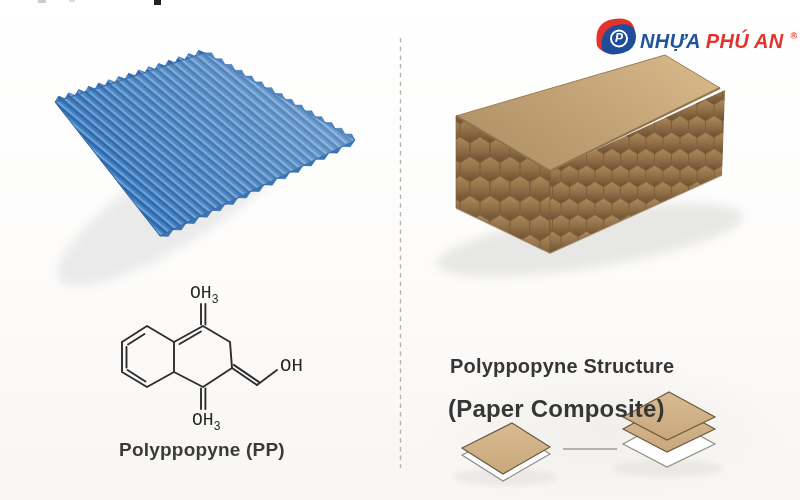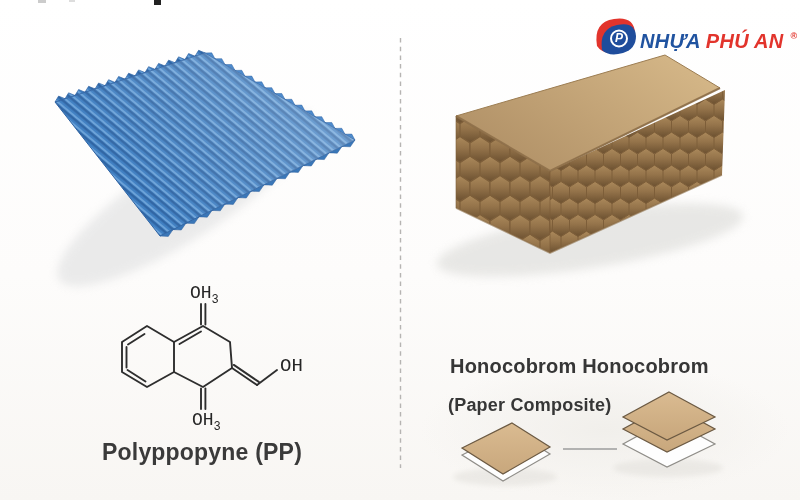--- a/index.html
+++ b/index.html
@@ -18,25 +18,25 @@
   .logo-reg{color:#e2342c;font-size:9px;font-style:normal;vertical-align:9px;margin-left:1px;}
   .logo-p{position:absolute;left:609px;top:29px;width:20px;text-align:center;
           color:#ffffff;font-weight:bold;font-style:italic;font-size:12px;line-height:18px;}
   
   .chem-label{position:absolute;font-size:18px;color:#262626;line-height:20px;white-space:nowrap;font-family:Liberation Mono, monospace;}
   .chem-label sub{font-size:12px;}
   .oh-top{left:190px;top:283px;}
   .oh-bottom{left:192px;top:410px;}
   .oh-right{left:280px;top:356px;font-size:19px;}
   .chem-name{position:absolute;left:92px;top:439px;width:220px;text-align:center;
-             font-size:23px;font-weight:bold;color:#3a3a3a;letter-spacing:.2px;}
+             font-size:19px;font-weight:bold;color:#3a3a3a;letter-spacing:.2px;}
   
   .hc-title{position:absolute;left:450px;top:355px;font-size:20px;font-weight:bold;
             color:#363636;letter-spacing:.2px;white-space:nowrap;}
-  .hc-sub{position:absolute;left:448px;top:395px;font-size:18px;font-weight:bold;
+  .hc-sub{position:absolute;left:448px;top:395px;font-size:24px;font-weight:bold;
           color:#363636;letter-spacing:.2px;white-space:nowrap;}
 </style>
 </head>
 <body>
 
 <div id="stage">
 
   <div class="wash"></div>
 
   <svg id="art" width="800" height="500" viewBox="0 0 800 500">
@@ -177,16 +177,16 @@
   </div>
   <div class="chem-label oh-bottom">
     <span>OH</span><sub>3</sub>
   </div>
   <div class="chem-label oh-right">
     <span>OH</span>
   </div>
 
   <div class="chem-name">Polyppopyne (PP)</div>
 
-  <div class="hc-title">Honocobrom Honocobrom</div>
+  <div class="hc-title">Polyppopyne Structure</div>
   <div class="hc-sub">(Paper Composite)</div>
 
 </div>
 
 </body></html>

